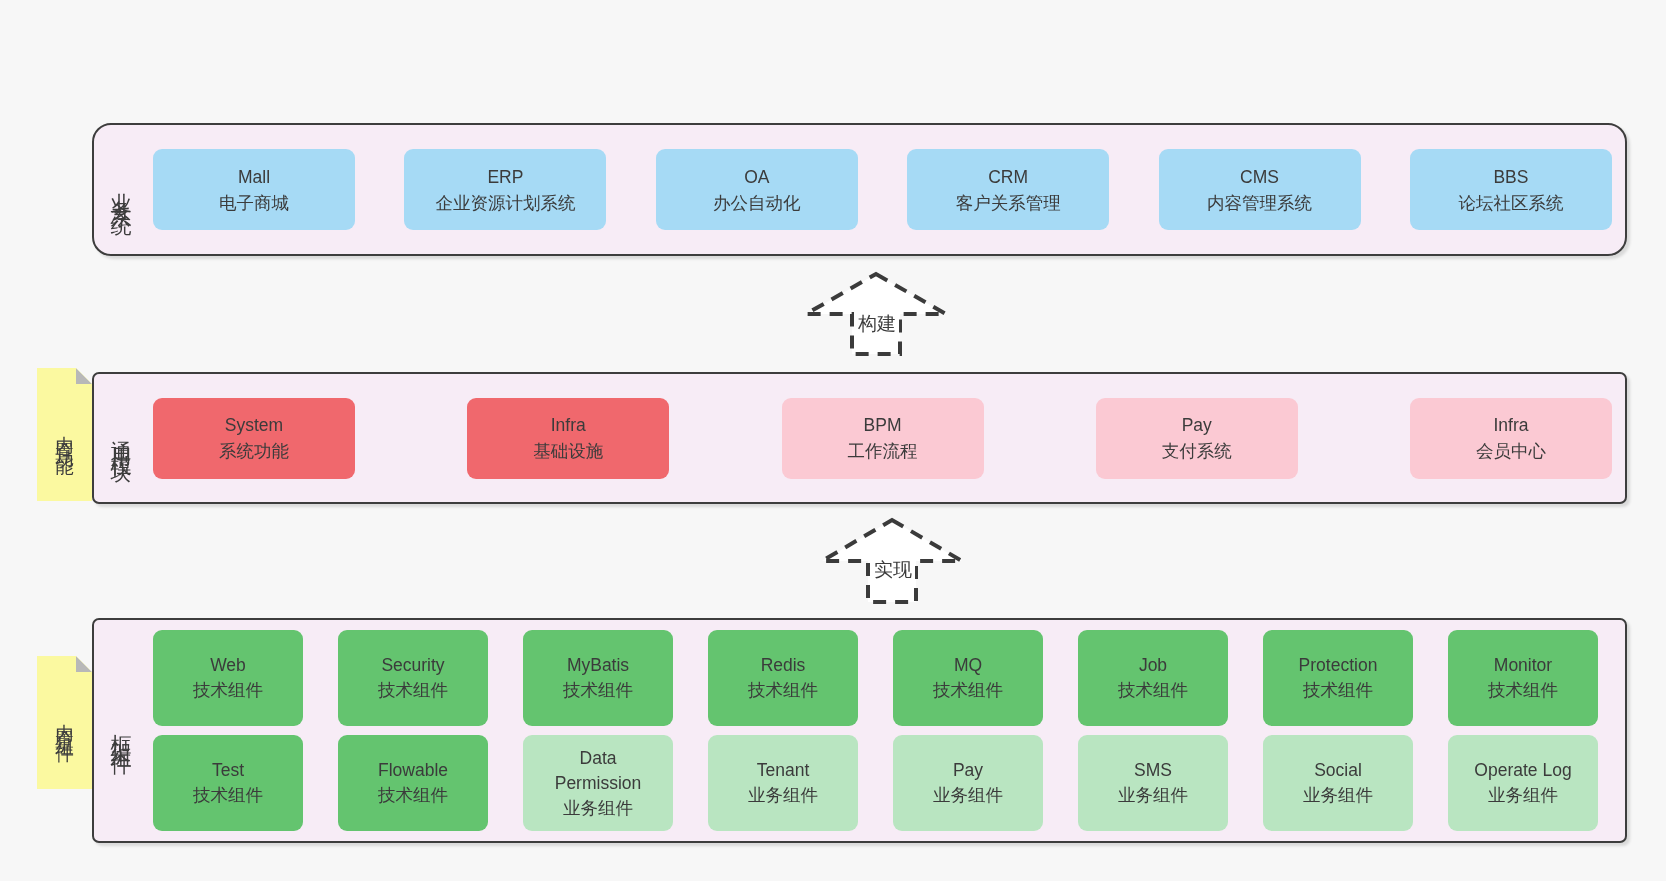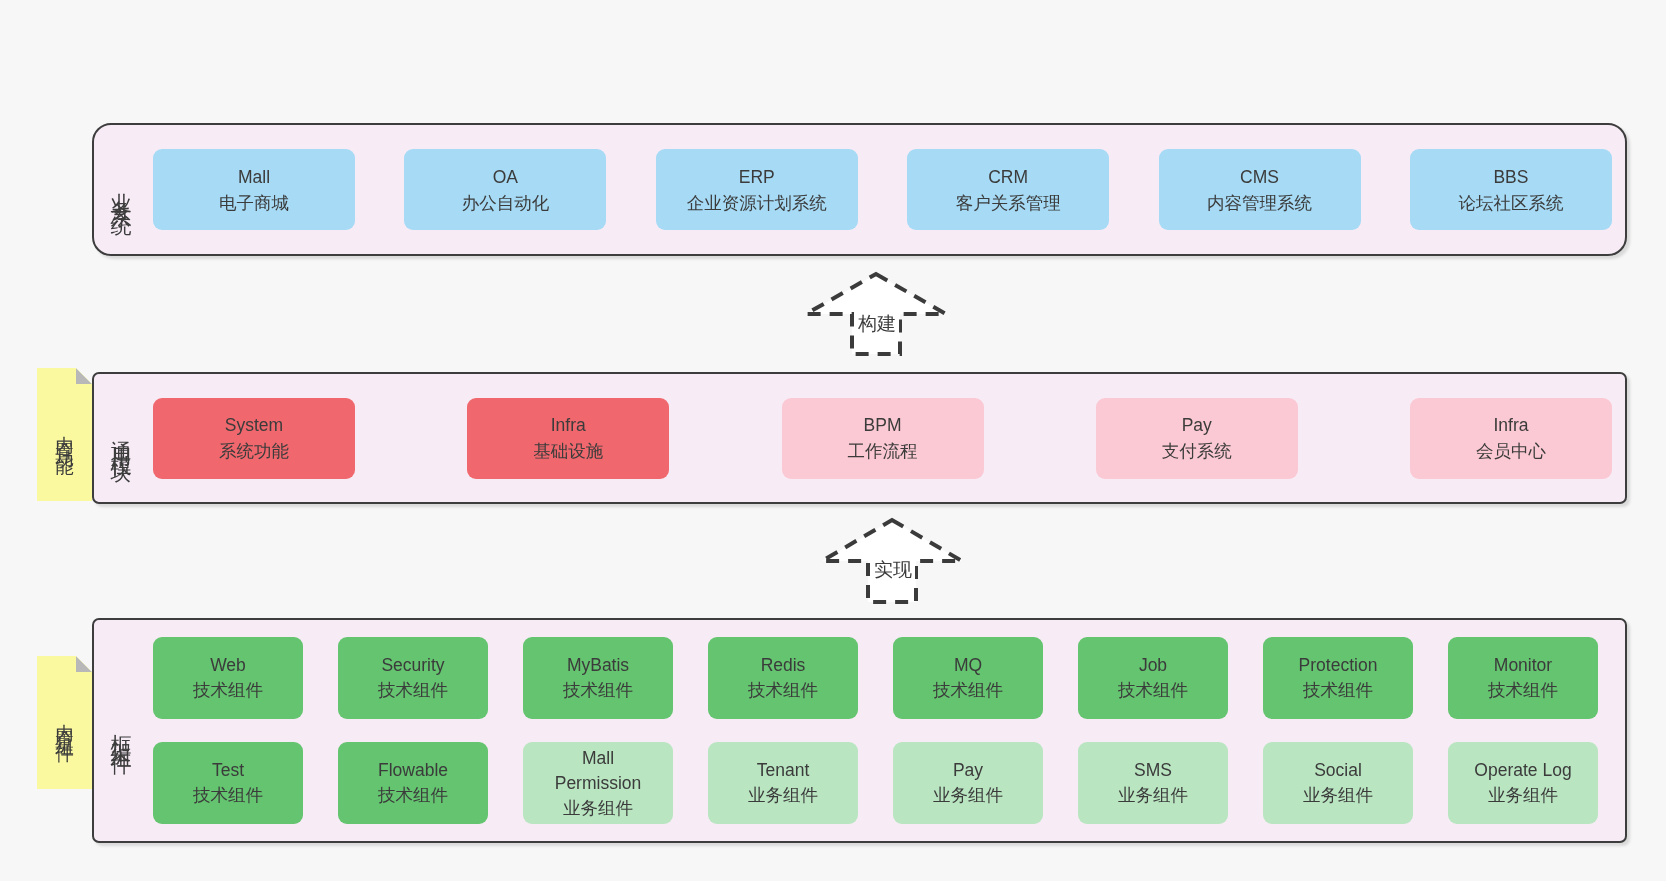--- a/index.html
+++ b/index.html
@@ -37,21 +37,21 @@
   .row-comp1{top:17px;height:82px;right:27px;left:59px;}
   .row-comp2{top:122px;height:82px;right:27px;left:59px;gap:30px;}
 
   .box{
     display:flex;flex-direction:column;align-items:center;justify-content:center;
     border-radius:9px;text-align:center;
     font-size:17.5px;line-height:26px;color:#3b3b3b;
   }
   .box .en{white-space:pre-wrap;}
   .box-lg{width:202px;height:81px;}
-  .box-sm{width:150px;height:82px;line-height:25px;}
+  .box-sm{width:150px;height:96px;line-height:25px;}
   .blue{background:#a6daf5;}
   .red{background:#f0686d;}
   .pink{background:#fbc9d3;}
   .green{background:#64c46f;}
   .lightgreen{background:#b9e5c1;}
 
   
   .sticky{
     position:absolute;left:37px;width:55px;height:133px;
     background:#fbf9a0;
@@ -81,26 +81,26 @@
 <div class="stage">
 
   <div class="panel panel-business">
     <div class="vlabel">业务系统</div>
     <div class="boxes-row row-business">
       <div class="box box-lg blue">
         <div class="en">Mall</div>
         <div class="zh">电子商城</div>
       </div>
       <div class="box box-lg blue">
+        <div class="en">ERP</div>
+        <div class="zh">企业资源计划系统</div>
+      </div>
+      <div class="box box-lg blue">
         <div class="en">OA</div>
         <div class="zh">办公自动化</div>
-      </div>
-      <div class="box box-lg blue">
-        <div class="en">ERP</div>
-        <div class="zh">企业资源计划系统</div>
       </div>
       <div class="box box-lg blue">
         <div class="en">CRM</div>
         <div class="zh">客户关系管理</div>
       </div>
       <div class="box box-lg blue">
         <div class="en">CMS</div>
         <div class="zh">内容管理系统</div>
       </div>
       <div class="box box-lg blue">
@@ -193,21 +193,21 @@
     <div class="boxes-row row-comp2">
       <div class="box box-sm green">
         <div class="en">Test</div>
         <div class="zh">技术组件</div>
       </div>
       <div class="box box-sm green">
         <div class="en">Flowable</div>
         <div class="zh">技术组件</div>
       </div>
       <div class="box box-sm lightgreen">
-        <div class="en" style="max-width:96px;">Mall Permission</div>
+        <div class="en" style="max-width:96px;">Data Permission</div>
         <div class="zh">业务组件</div>
       </div>
       <div class="box box-sm lightgreen">
         <div class="en">Tenant</div>
         <div class="zh">业务组件</div>
       </div>
       <div class="box box-sm lightgreen">
         <div class="en">Pay</div>
         <div class="zh">业务组件</div>
       </div>

